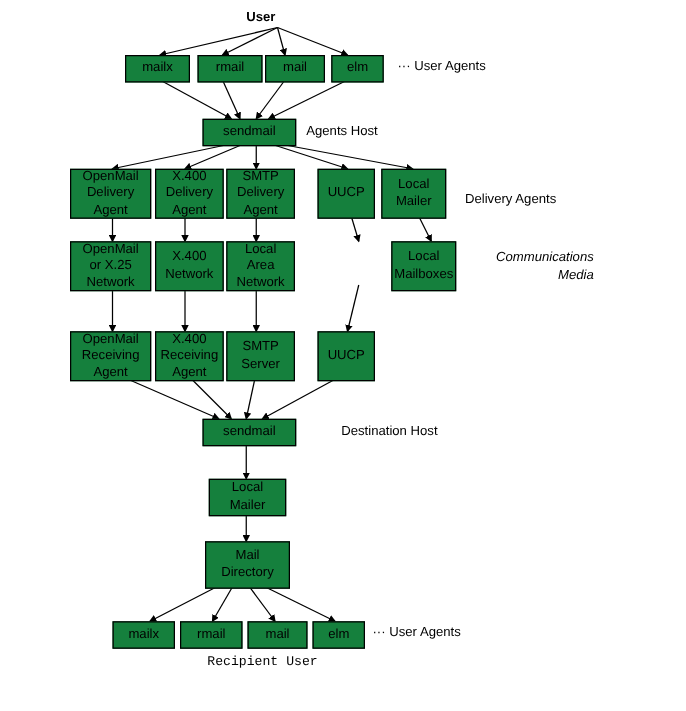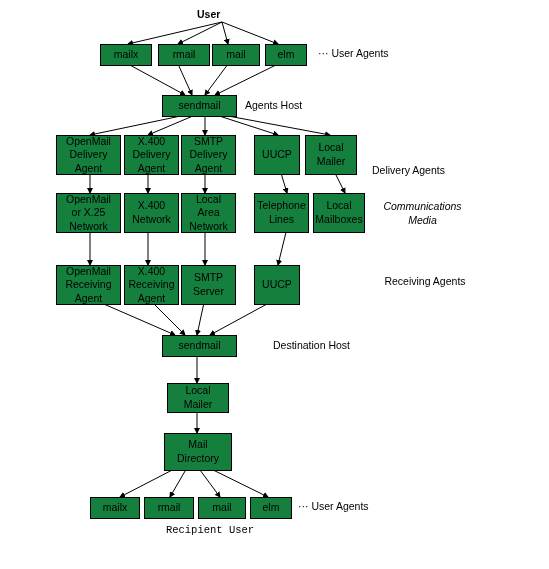--- a/index.html
+++ b/index.html
@@ -23,21 +23,21 @@
       background: #15803d;
       text-align: center;
       display: flex;
       align-items: center;
       justify-content: center;
       font-size: 10.5px;
       line-height: 1.3;
     }
     .label {
       position: absolute;
-      text-align: center;
+      text-align: right;
       font-size: 10.5px;
       line-height: 1.3;
     }
     .plain-text {
       position: absolute;
       text-align: center;
       font-size: 10.5px;
       font-weight: bold;
     }
     svg.arrows {
@@ -128,46 +128,43 @@
 Agent</div>
   <div class="node" style="left:124px; top:135px; width:55px; height:40px; white-space:pre-line;">X.400
 Delivery
 Agent</div>
   <div class="node" style="left:181px; top:135px; width:55px; height:40px; white-space:pre-line;">SMTP
 Delivery
 Agent</div>
   <div class="node" style="left:254px; top:135px; width:46px; height:40px;">UUCP</div>
   <div class="node" style="left:305px; top:135px; width:52px; height:40px; white-space:pre-line;">Local
 Mailer</div>
-  <div class="label" style="left:362px; top:164px;padding-left:10px;">Delivery Agents</div>
+  <div class="label" style="left:362px; top:153px;padding-left:10px;">Delivery Agents</div>
 
   <div class="node" style="left:56px; top:193px; width:65px; height:40px; white-space:pre-line;">OpenMail
 or X.25
 Network</div>
   <div class="node" style="left:124px; top:193px; width:55px; height:40px; white-space:pre-line;">X.400
 Network</div>
   <div class="node" style="left:181px; top:193px; width:55px; height:40px; white-space:pre-line;">Local
 Area
 Network</div>
-  <div class="node" style="left:254px; top:193px; width:55px; height:40px; white-space:pre-line;">Telephone
-Lines</div>
   <div class="node" style="left:313px; top:193px; width:52px; height:40px; white-space:pre-line;">Local
 Mailboxes</div>
   <div class="label" style="left:370px; top:200px; width:105px;font-style:italic;">Communications Media</div>
 
   <div class="node" style="left:56px; top:265px; width:65px; height:40px; white-space:pre-line;">OpenMail
 Receiving
 Agent</div>
   <div class="node" style="left:124px; top:265px; width:55px; height:40px; white-space:pre-line;">X.400
 Receiving
 Agent</div>
   <div class="node" style="left:181px; top:265px; width:55px; height:40px; white-space:pre-line;">SMTP
 Server</div>
   <div class="node" style="left:254px; top:265px; width:46px; height:40px;">UUCP</div>
-  <div class="label" style="left:370px; top:275px; width:110px;">Receiving Agents</div>
 
   <div class="node" style="left:162px; top:335px; width:75px; height:22px;">sendmail</div>
   <div class="label" style="left:245px; top:339px;margin-left:28px;">Destination Host</div>
 
   <div class="node" style="left:167px; top:383px; width:62px; height:30px; white-space:pre-line;">Local
 Mailer</div>
 
   <div class="node" style="left:164px; top:433px; width:68px; height:38px; white-space:pre-line;">Mail
 Directory</div>
 

